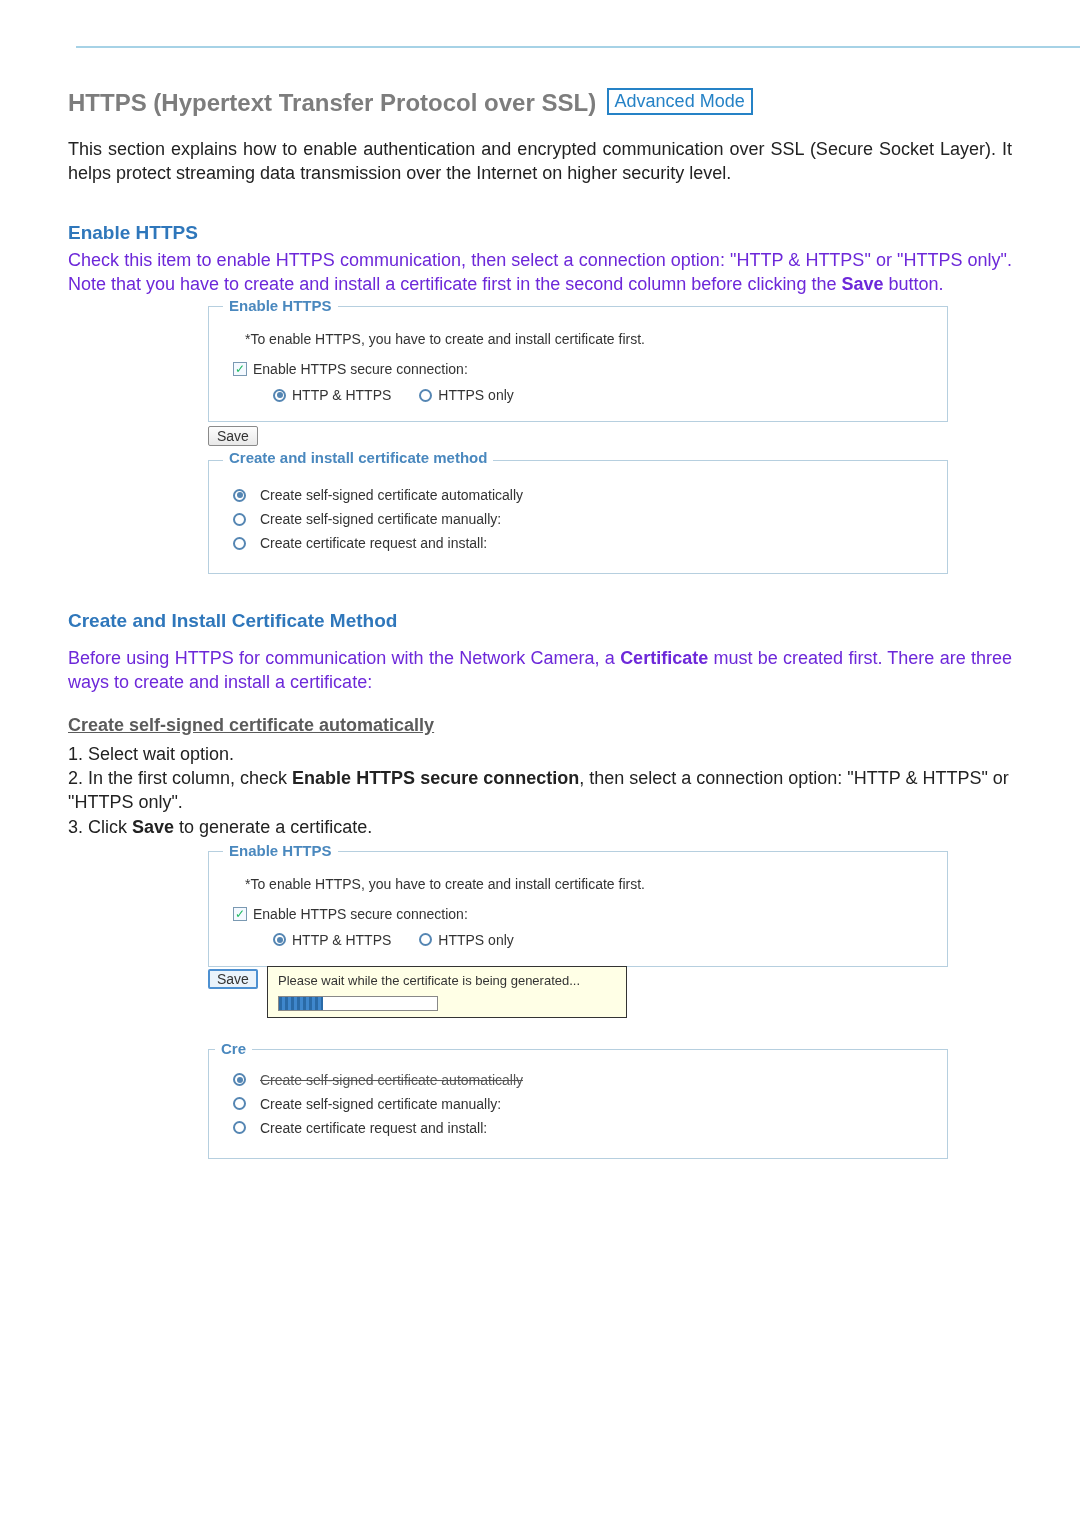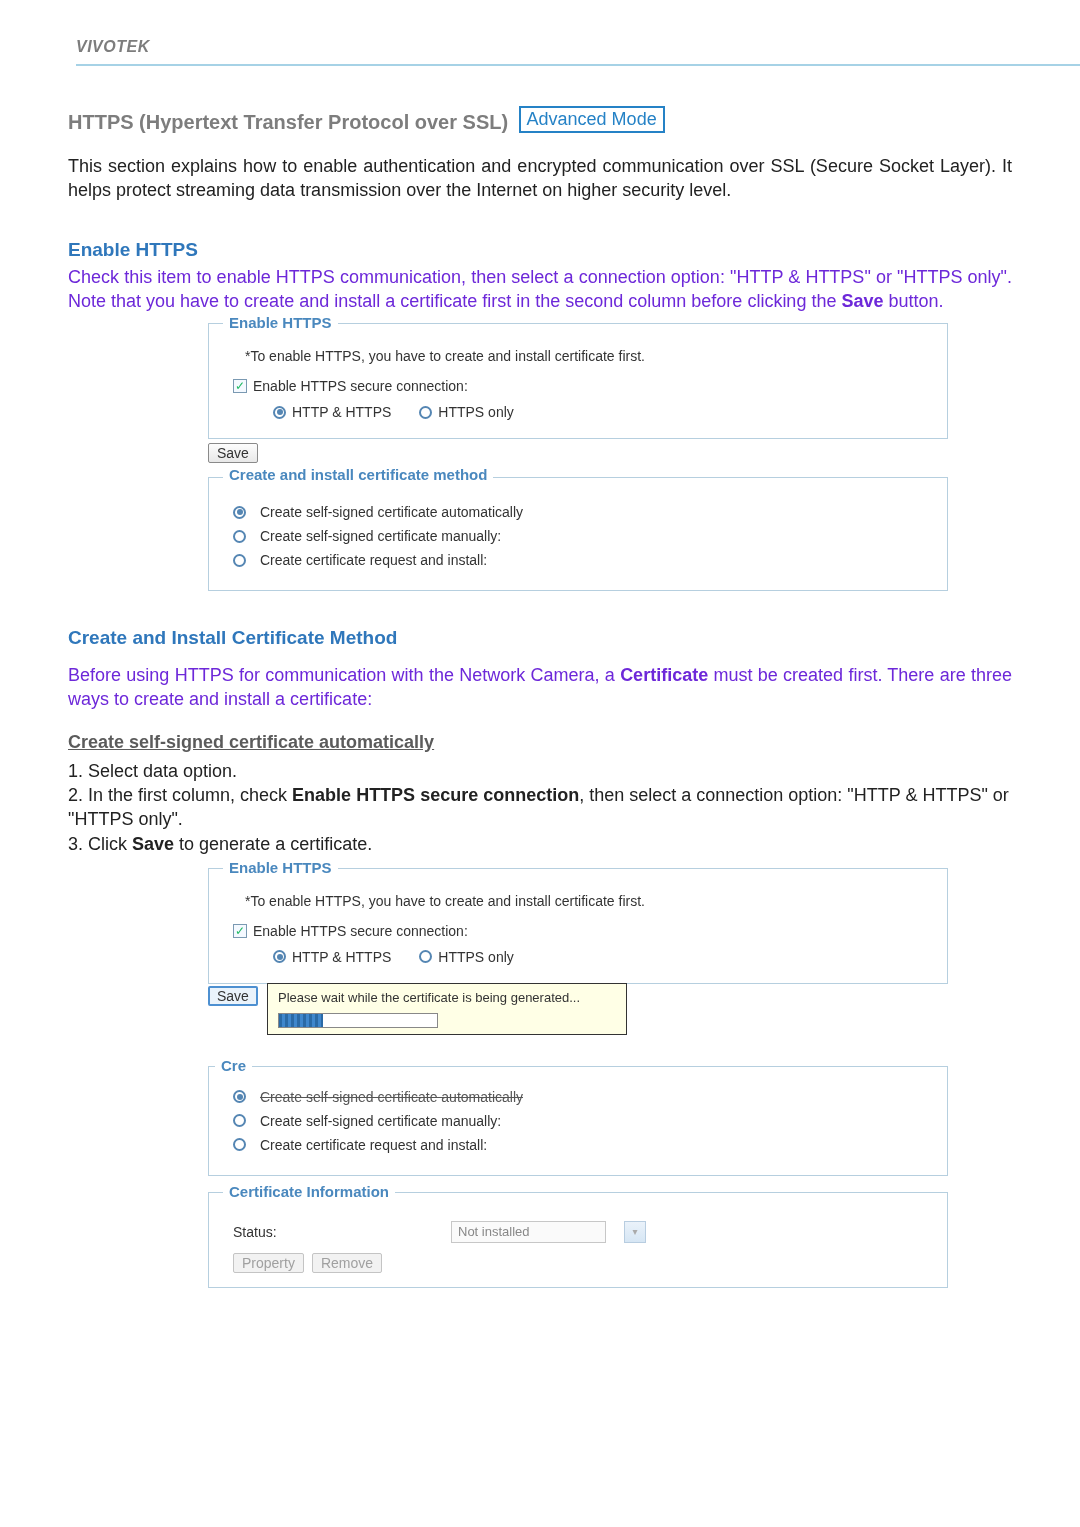--- a/index.html
+++ b/index.html
@@ -2,21 +2,21 @@
 <html><head>
 <meta charset="utf-8">
 <style>
   * { box-sizing: border-box; margin: 0; padding: 0; }
   body { font-family: Arial, Helvetica, sans-serif; background: #fff; width: 1080px; }
   .page { padding: 0; }
   .header { padding: 38px 0 10px 76px; }
   .brand { color: #7d7d7d; font-style: italic; font-weight: bold; font-size: 16px; letter-spacing: 0.5px; }
   .header-rule { border: none; border-top: 2px solid #a6d2e6; margin: 8px 0 0 0; }
   .content { padding: 30px 68px 0 68px; }
-  h1.main-title { color: #7d7d7d; font-size: 20px; font-weight: bold; display: inline; }
+  h1.main-title { color: #7d7d7d; font-size: 24px; font-weight: bold; display: inline; }
   .adv-badge { display: inline-block; border: 2px solid #2582c6; color: #2582c6; font-size: 18px; padding: 1px 6px; margin-left: 6px; vertical-align: 4px; }
   .intro { margin-top: 20px; font-size: 18px; color: #222; line-height: 1.35; text-align: justify; }
   h2.sect { color: #2f77bb; font-size: 19px; font-weight: bold; margin-top: 36px; margin-bottom: 4px; }
   .para { font-size: 18px; color: #6d28d9; line-height: 1.35; text-align: justify; }
   .para b { font-weight: bold; }
   .ss { margin: 8px 0 8px 140px; width: 740px; }
   .fieldset { position: relative; border: 1px solid #b6cfdf; padding: 18px 16px 14px 16px; margin-top: 10px; background: #fff; }
   .legend { position: absolute; top: -10px; left: 14px; background: #fff; padding: 0 6px; color: #4a88be; font-weight: bold; font-size: 15px; }
   .hint { font-size: 14px; color: #333; margin: 6px 8px 14px 20px; }
   .chk-row { display: flex; align-items: center; gap: 6px; margin-left: 8px; font-size: 14px; color: #333; }
@@ -46,21 +46,20 @@
   .dd-btn.disabled { color:#aaa; }
   .btn-row { display:flex; gap:8px; margin-left:8px; }
   .footer { margin-top: 50px; padding: 0 0 40px 76px; color:#9a9a9a; font-style:italic; font-size:15px; }
   .ss2 { margin: 12px 0 0 140px; width: 740px; }
 </style>
 </head>
 <body>
 
 <div class="page">
   <div class="header">
-    <div class="brand">VIVOTEK</div>
     <hr class="header-rule">
   </div>
 
   <div class="content">
     <h1 class="main-title">HTTPS (Hypertext Transfer Protocol over SSL)</h1>
     <span class="adv-badge">Advanced Mode</span>
 
     <p class="intro">This section explains how to enable authentication and encrypted communication over SSL (Secure Socket Layer). It helps protect streaming data transmission over the Internet on higher security level.</p>
 
     <h2 class="sect">Enable HTTPS</h2>
@@ -111,21 +110,21 @@
     </div>
 
     <h2 class="sect">Create and Install Certificate Method</h2>
     <p class="para" style="margin-top:14px;">
       <span>Before using HTTPS for communication with the Network Camera, a </span><b>Certificate</b><span> must be created first. There are three ways to create and install a certificate:</span>
     </p>
 
     <div class="sub-h">Create self-signed certificate automatically</div>
     <div class="steps">
       <div style="font-size:18px; color:#222; line-height:1.35;">
-        <div>1. <span>Select data option.</span></div>
+        <div>1. <span>Select wait option.</span></div>
         <div>2. <span>In the first column, check </span><b>Enable HTTPS secure connection</b><span>, then select a connection option: "HTTP &amp; HTTPS" or "HTTPS only".</span></div>
         <div class="li-indent"></div>
         <div>3. <span>Click </span><b>Save</b><span> to generate a certificate.</span></div>
       </div>
     </div>
 
     
     <div class="ss2">
       <div class="fieldset tooltip-wrap">
         <div class="legend">Enable HTTPS</div>
@@ -167,31 +166,17 @@
               <span class="radio"></span>
               <span>Create self-signed certificate manually:</span>
             </div>
           <div class="r-item">
               <span class="radio"></span>
               <span>Create certificate request and install:</span>
             </div>
         </div>
       </div>
 
-      <div class="fieldset" style="margin-top:16px;">
-        <div class="legend">Certificate Information</div>
-        <div class="status-row">
-          <span style="width:200px;">Status:</span>
-          <span class="status-input">Not installed</span>
-          <span class="dd-btn disabled">
-            <span>▾</span>
-          </span>
-        </div>
-        <div class="btn-row">
-          <span class="btn disabled">Property</span>
-          <span class="btn disabled">Remove</span>
-        </div>
-      </div>
     </div>
 
   </div>
 
 </div>
 
 </body></html>

